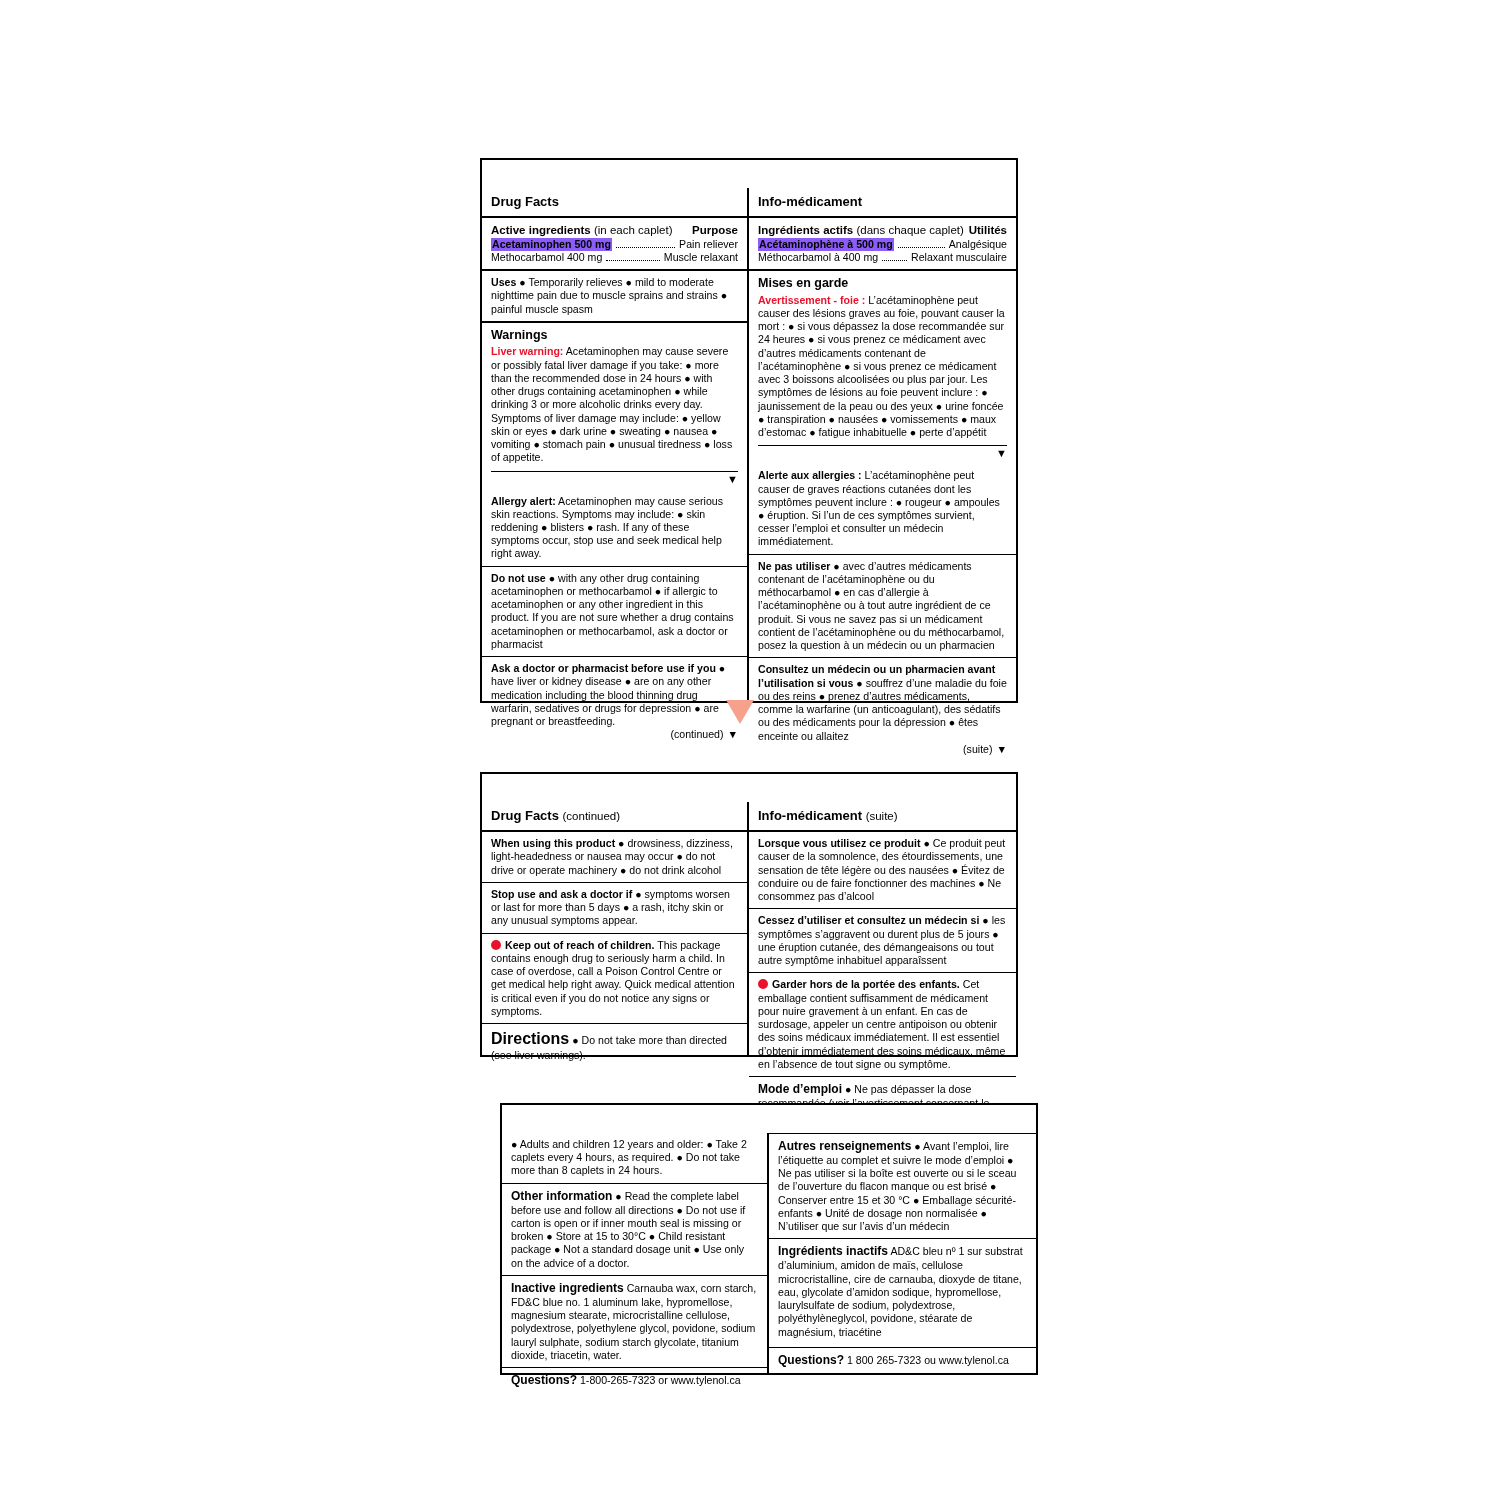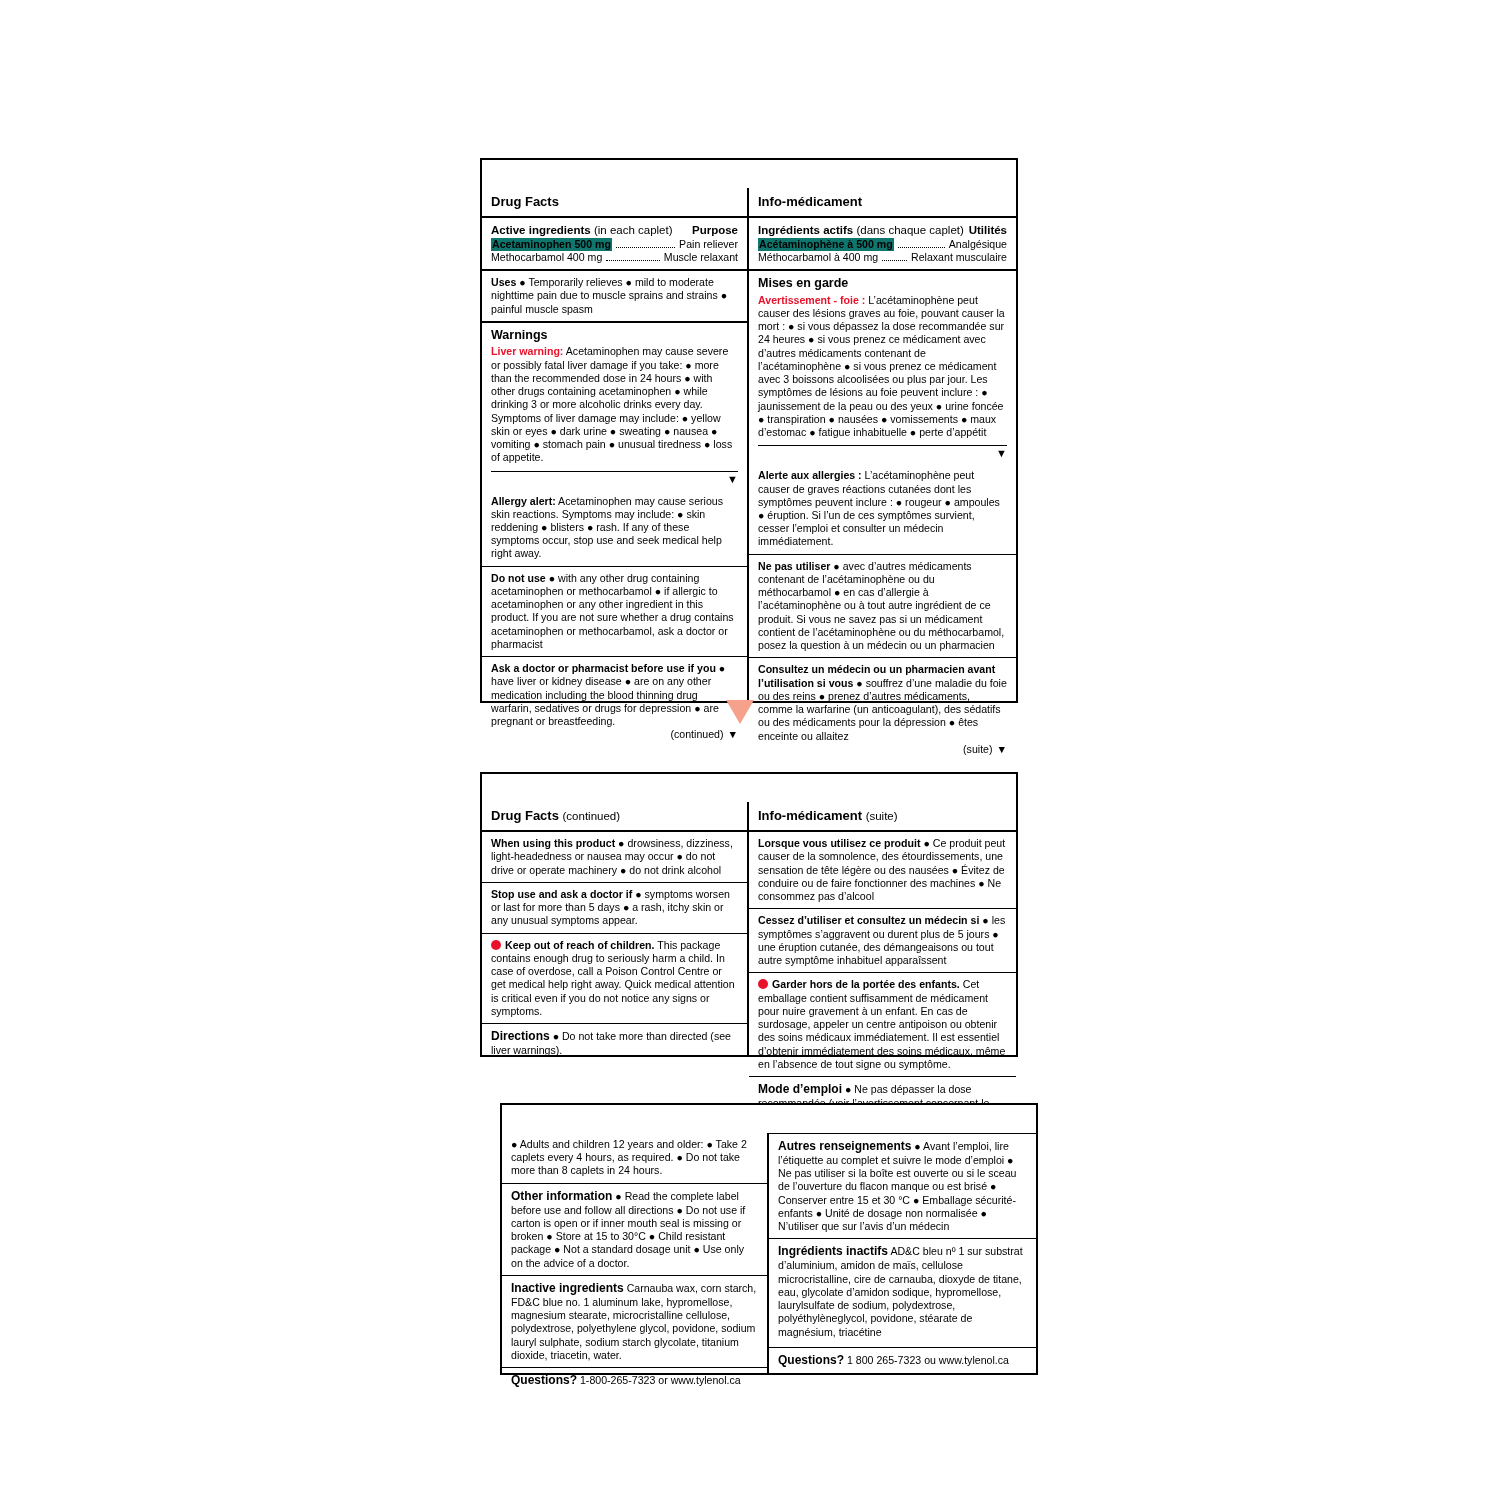--- a/index.html
+++ b/index.html
@@ -53,21 +53,21 @@
   .sec.hdr {
     font-weight: bold;
     font-size: 13px;
     padding-top: 6px;
     padding-bottom: 6px;
   }
   .sec.hdr .sub { font-weight: normal; font-size: 11.5px; }
 
   .lead { font-weight: bold; }
   .red { color: #e8122a; font-weight: bold; }
-  .hl { background: #0f766e; font-weight: bold; padding: 0 1px; }
+  .hl { background: #8b5cf6; font-weight: bold; padding: 0 1px; }
 
   .row-line {
     display: flex;
     align-items: baseline;
     justify-content: space-between;
     white-space: nowrap;
   }
   .dots {
     flex: 1;
     border-bottom: 1.5px dotted #000;
@@ -262,21 +262,21 @@
 
       <div class="sec thin-top">
         <span class="lead">Stop use and ask a doctor if</span><span> ● symptoms worsen or last for more than 5 days ● a rash, itchy skin or any unusual symptoms appear.</span>
       </div>
 
       <div class="sec thin-top">
         <span class="reddot"></span><span class="lead">Keep out of reach of children.</span><span> This package contains enough drug to seriously harm a child. In case of overdose, call a Poison Control Centre or get medical help right away. Quick medical attention is critical even if you do not notice any signs or symptoms.</span>
       </div>
 
       <div class="sec thin-top flex-fill">
-        <span class="lead" style="font-size:12px">Directions</span><span> ● Do not take more than directed (see liver warnings).</span>
+        <span class="lead" style="font-size:16px">Directions</span><span> ● Do not take more than directed (see liver warnings).</span>
       </div>
     </div>
 
     <div class="col">
       <div class="sec hdr">
         <span>Info-médicament</span>
         <span class="sub">(suite)</span>
       </div>
 
       <div class="sec thick-top">

